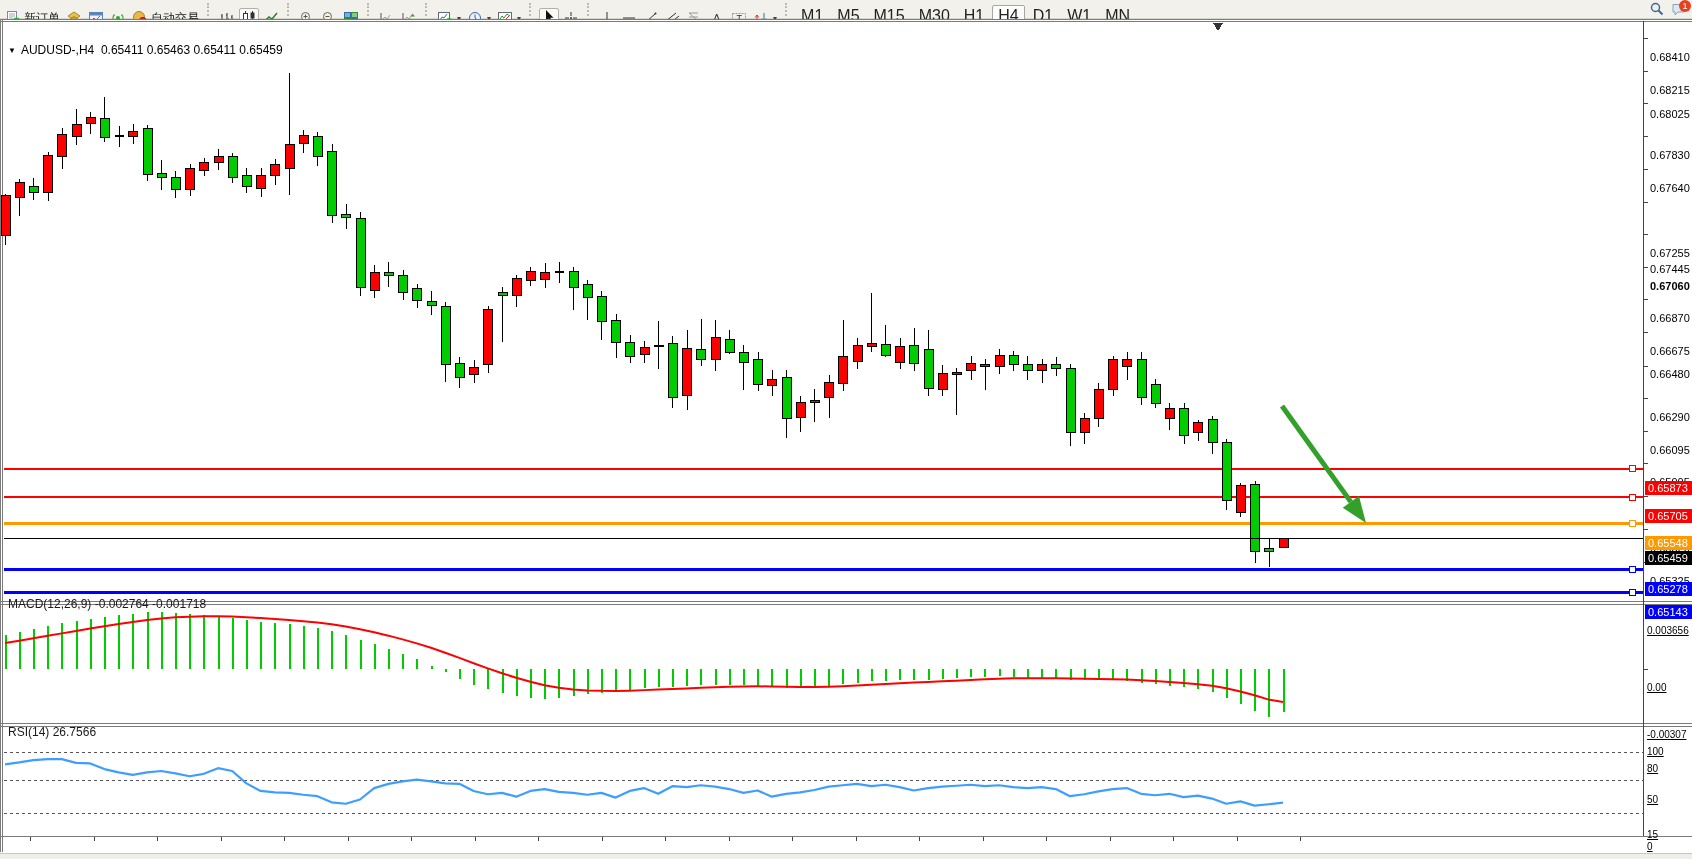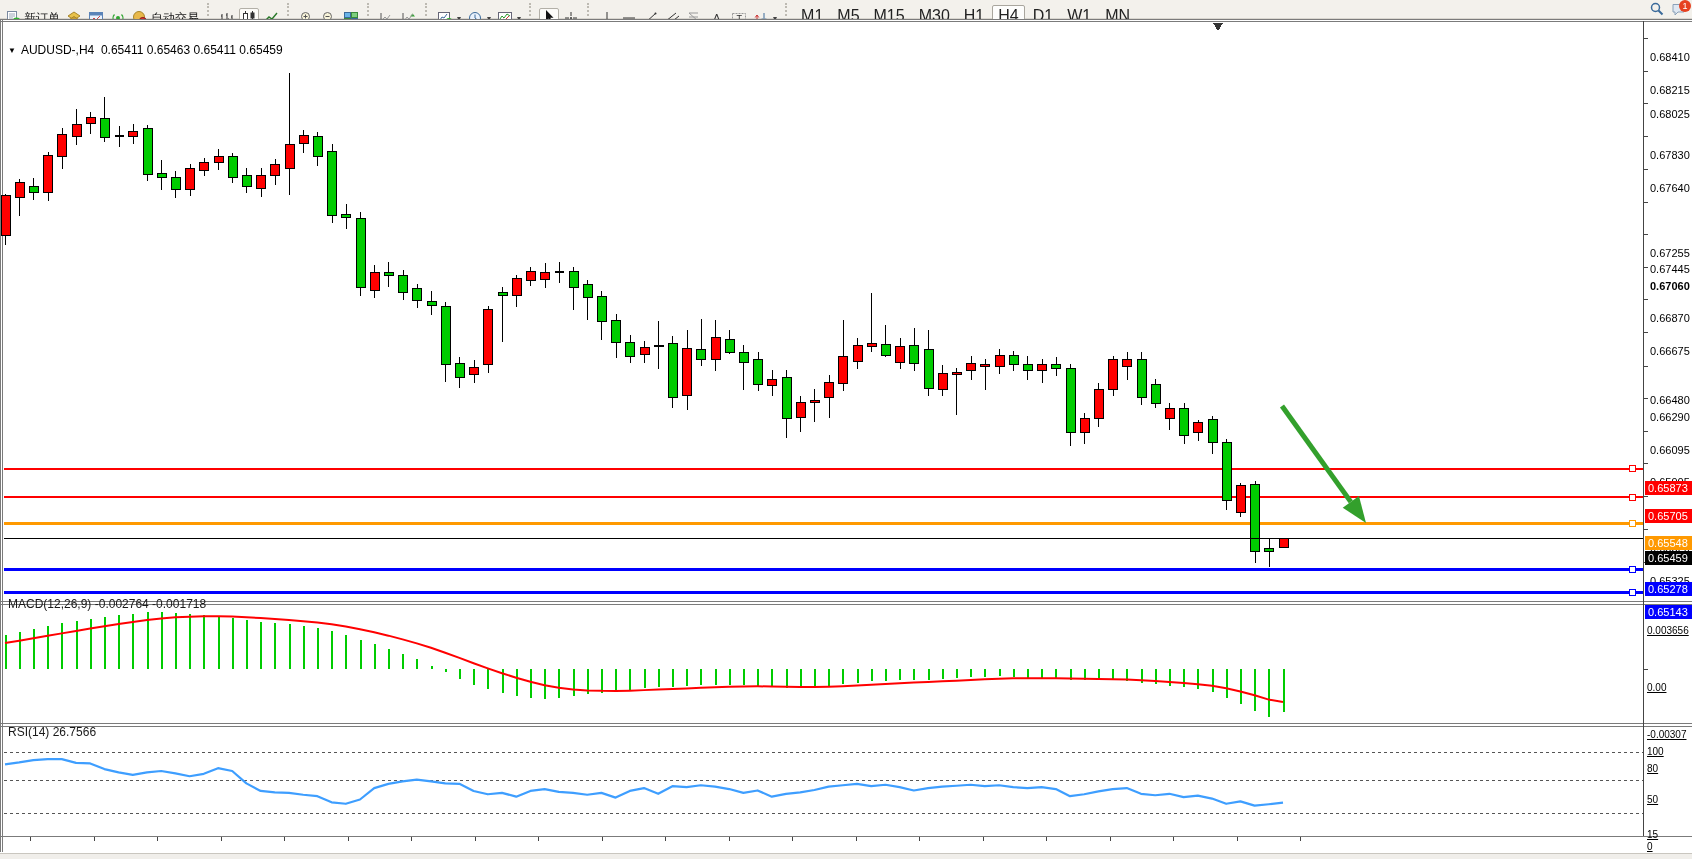--- a/index.html
+++ b/index.html
@@ -672,21 +672,21 @@
         <div class="abs axis-tick" style="top: 32px;">0.68410</div>
         <div class="abs axis-tick" style="top: 65.0993px; text-align: center;">0.68215</div>
         <div class="abs axis-tick" style="top: 89px;">0.68025</div>
         <div class="abs axis-tick" style="top: 130.449px;">0.67830</div>
         <div class="abs axis-tick" style="top: 162.7px;">0.67640</div>
         <div class="abs axis-tick" style="top: 195.799px; margin-top: 48px;">0.67445</div>
         <div class="abs axis-tick" style="top: 228.05px;">0.67255</div>
         <div class="abs axis-tick" style="top: 261.149px; font-weight: bold;">0.67060</div>
         <div class="abs axis-tick" style="top: 293.4px;">0.66870</div>
         <div class="abs axis-tick" style="top: 326.499px;">0.66675</div>
-        <div class="abs axis-tick" style="top: 375px; text-align: right;">0.66480</div>
+        <div class="abs axis-tick" style="top: 349px; text-align: right;">0.66480</div>
         <div class="abs axis-tick" style="top: 391.849px;">0.66290</div>
         <div class="abs axis-tick" style="top: 424.948px;">0.66095</div>
         <div class="abs axis-tick" style="top: 457.199px;">0.65905</div>
         <div class="abs axis-tick" style="top: 490.298px;">0.65710</div>
         <div class="abs axis-tick" style="top: 522.549px;">0.65520</div>
         <div class="abs axis-tick" style="top: 555.648px;">0.65325</div>
         <div class="abs price-box" style="top: 461.63px; background: rgb(255, 0, 0);">0.65873</div>
         <div class="abs price-box" style="top: 490.147px; background: rgb(255, 0, 0);">0.65705</div>
         <div class="abs price-box" style="top: 516.796px; background: rgb(255, 153, 0);">0.65548</div>
         <div class="abs price-box" style="top: 562.626px; background: rgb(0, 0, 255);">0.65278</div>

